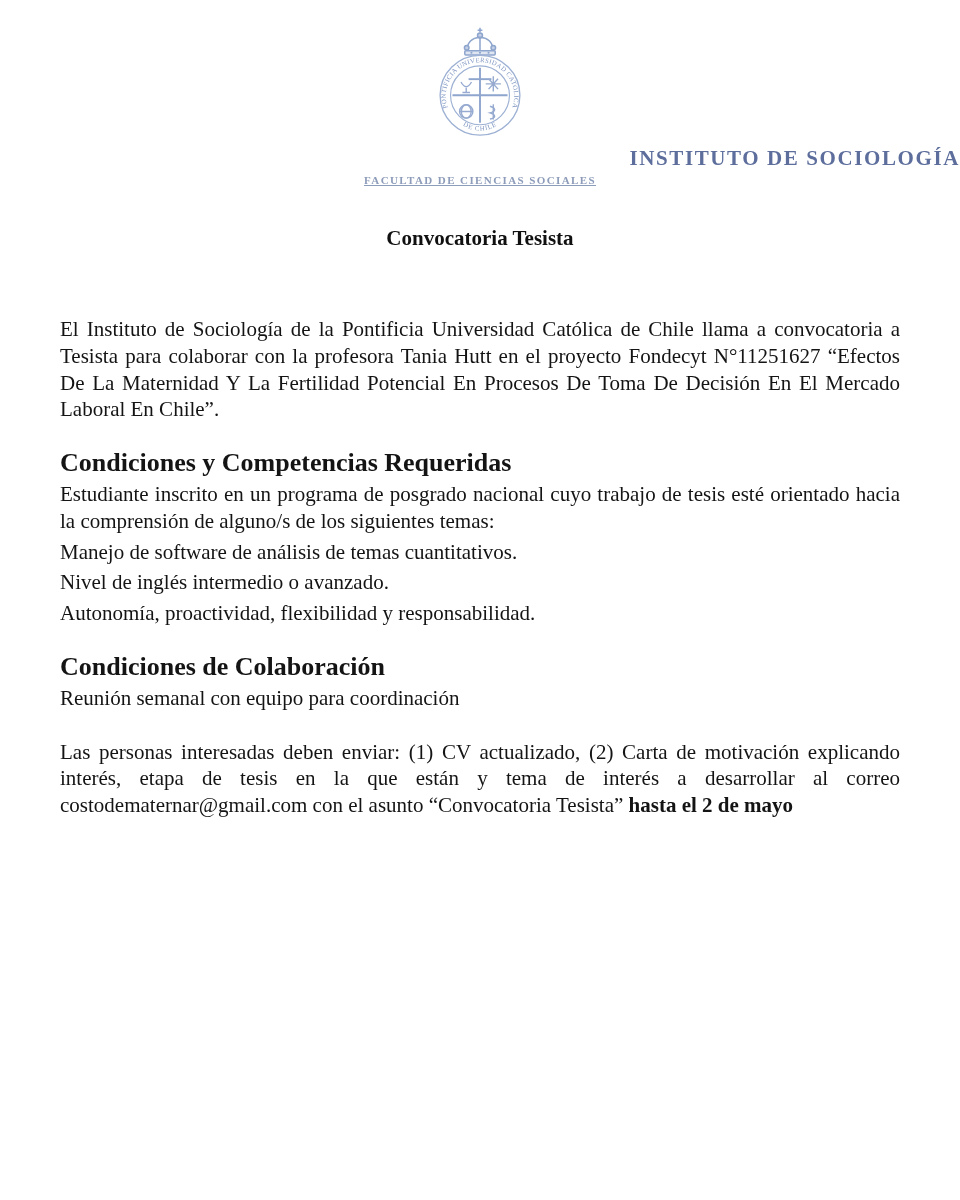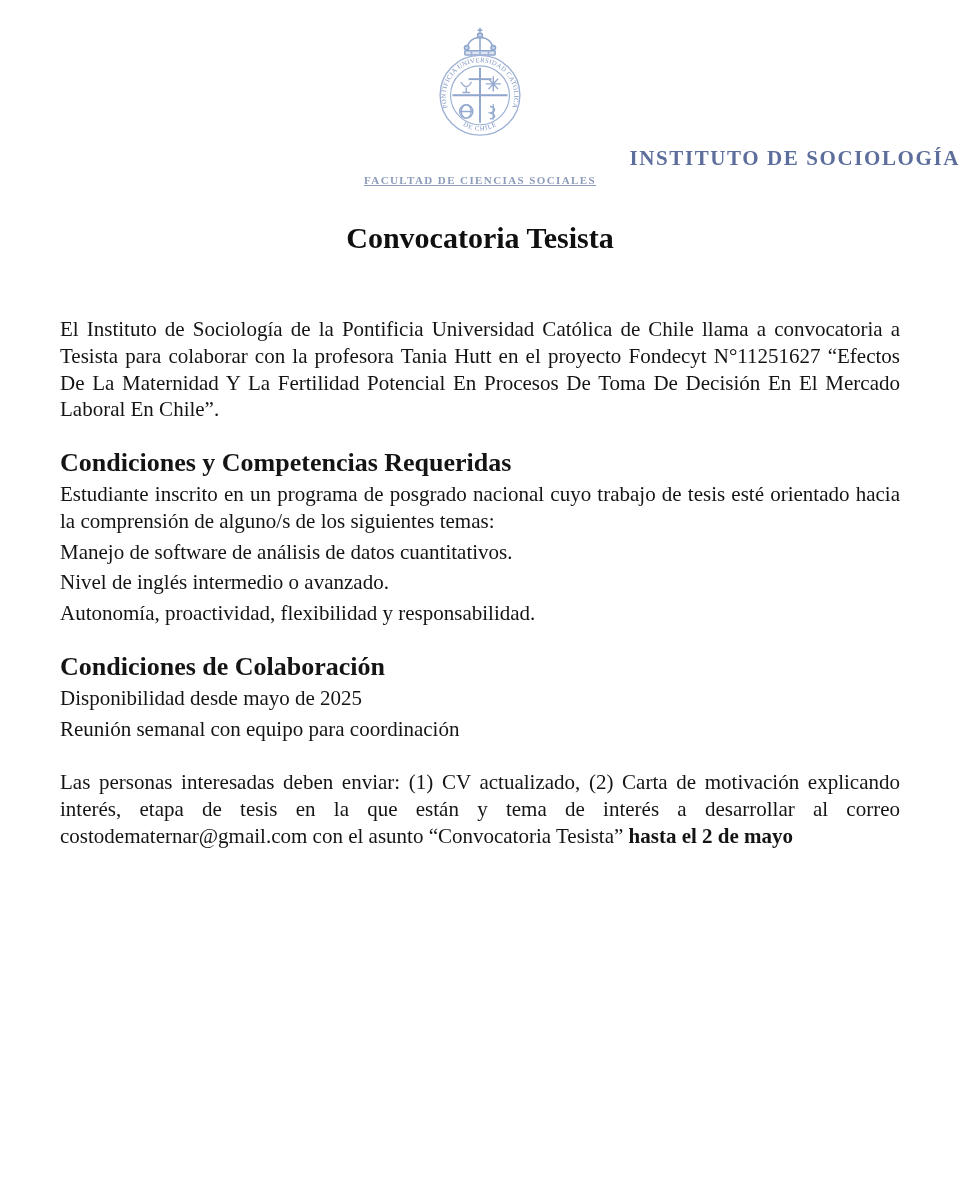--- a/index.html
+++ b/index.html
@@ -46,21 +46,21 @@
     line-height: 16px;
     font-weight: 700;
     letter-spacing: 1.4px;
     color: #8d9cba;
     text-decoration: underline;
   }
   
   .doc-title {
     margin-top: 33px;
     text-align: center;
-    font-size: 30px;
+    font-size: 21px;
     line-height: 34px;
     font-weight: 700;
     color: #101010;
   }
   
   .content {
     width: 848px;
     margin: 61px auto 0 auto;
     font-size: 21px;
     line-height: 26.8px;
@@ -159,27 +159,26 @@
 
   <h1 class="doc-title">Convocatoria Tesista</h1>
 
   <div class="content">
 
     <p class="justify block-gap">El Instituto de Sociología de la Pontificia Universidad Católica de Chile llama a convocatoria a Tesista para colaborar con la profesora Tania Hutt en el proyecto Fondecyt N°11251627 “Efectos De La Maternidad Y La Fertilidad Potencial En Procesos De Toma De Decisión En El Mercado Laboral En Chile”.</p>
 
     <div class="block-gap">
       <h2 class="section-heading">Condiciones y Competencias Requeridas</h2>
       <p class="justify">Estudiante inscrito en un programa de posgrado nacional cuyo trabajo de tesis esté orientado hacia la comprensión de alguno/s de los siguientes temas:</p>
-      <p>Manejo de software de análisis de datos cuantitativos.</p>
+      <p>Manejo de software de análisis de temas cuantitativos.</p>
       <p>Nivel de inglés intermedio o avanzado.</p>
       <p>Autonomía, proactividad, flexibilidad y responsabilidad.</p>
     </div>
 
     <div class="block-gap">
       <h2 class="section-heading">Condiciones de Colaboración</h2>
-      <p>Disponibilidad desde mayo de 2025</p>
       <p>Reunión semanal con equipo para coordinación</p>
     </div>
 
     <p class="justify closing"><span>Las personas interesadas deben enviar: (1) CV actualizado, (2) Carta de motivación explicando interés, etapa de tesis en la que están y tema de interés a desarrollar al correo </span><span>costodematernar@gmail.com</span><span> con el asunto “Convocatoria Tesista” </span><strong>hasta el 2 de mayo</strong></p>
 
   </div>
 </div>
 
 </body></html>

